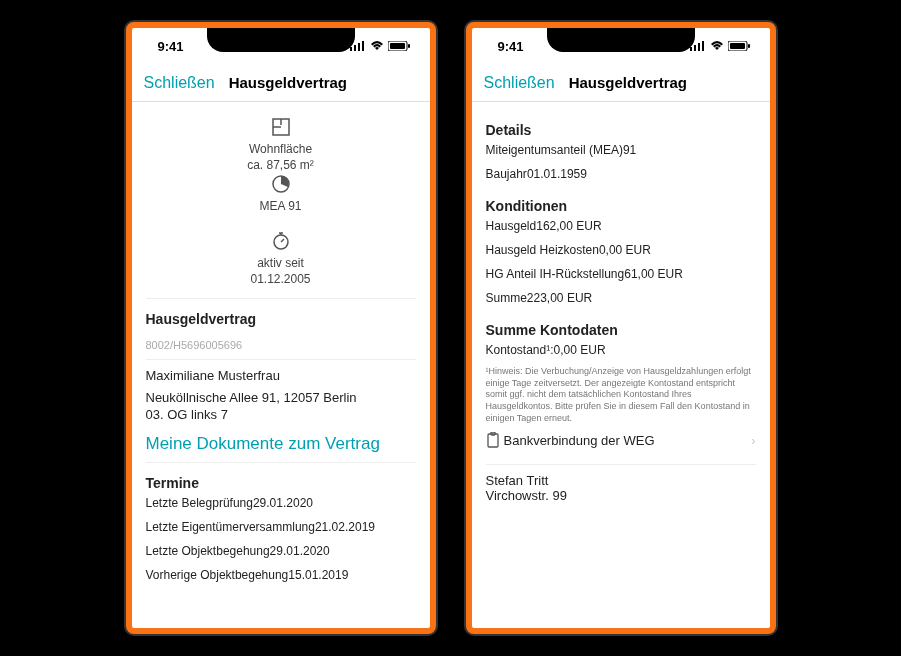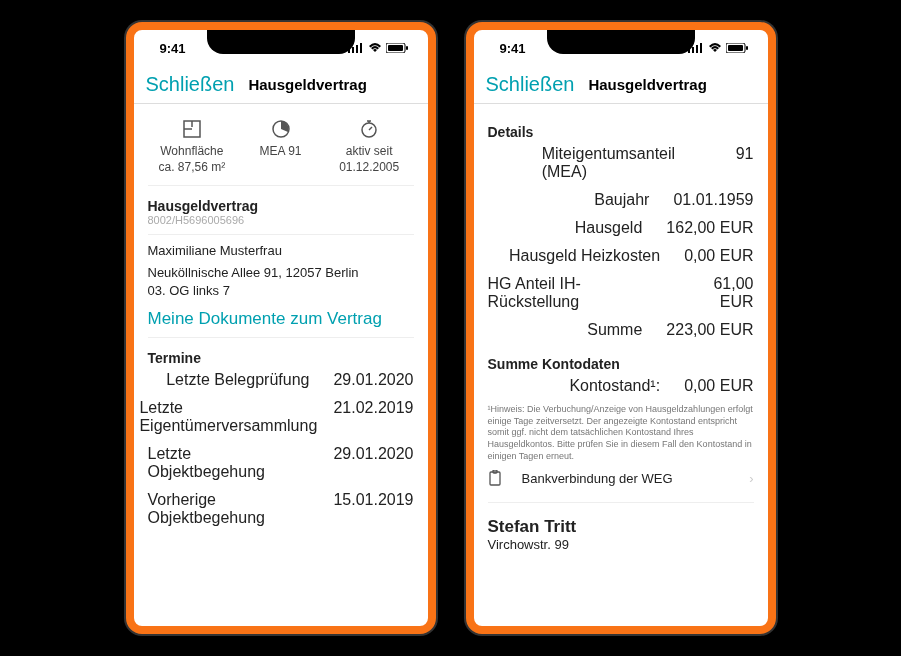--- a/index.html
+++ b/index.html
@@ -10,22 +10,22 @@
     display: flex;
     justify-content: center;
     align-items: flex-start;
     gap: 30px;
     padding-top: 22px;
   }
   .phone {
     width: 310px;
     height: 612px;
     background: #fff;
-    border: 8px solid #f97316;
-    border-radius: 16px;
+    border: 6px solid #f97316;
+    border-radius: 8px;
     position: relative;
     overflow: hidden;
     box-shadow: 0 0 0 2px #333;
   }
   .notch {
     position: absolute;
     top: 0; left: 50%; transform: translateX(-50%);
     width: 148px; height: 24px;
     background: #000;
     border-bottom-left-radius: 16px;
@@ -42,55 +42,56 @@
     font-weight: 600;
   }
   .status-icons { display:flex; gap:4px; align-items:center; }
   .nav-bar {
     height: 38px;
     display: flex;
     align-items: center;
     padding: 0 12px;
     border-bottom: 1px solid #ddd;
   }
-  .nav-close { color: #00a0b0; font-size: 20px; }
+  .nav-close { color: #00a0b0; font-size: 16px; }
   .nav-title { font-weight: 700; font-size: 15px; margin-left: 14px; }
   .content {
     padding: 0 14px;
     font-size: 13px;
     color: #222;
     height: calc(100% - 74px);
     overflow: hidden;
   }
   .stats {
     display: flex;
     justify-content: space-around;
     text-align: center;
     padding: 14px 0 10px;
     border-bottom: 1px solid #eee;
+    flex-direction: column;
   }
   .stat { flex:1; font-size: 12px; color:#444; line-height:1.3; }
   .stat .ic { height:22px; display:flex; justify-content:center; align-items:center; margin-bottom:4px; color:#555; }
   .section-title { font-weight:700; font-size:14px; margin-top:12px; }
-  .contract-id { font-size:11px; color:#aaa; margin-top:0; }
+  .contract-id { font-size:11px; color:#aaa; margin-top:12px; }
   .divider { border:none; border-top:1px solid #eee; margin:8px 0; }
   .name { font-size:13px; margin-top:8px; }
   .addr { font-size:13px; margin-top:6px; line-height:1.35; }
   .doc-link { color:#00a0b0; font-size:17px; margin-top:10px; display:block; }
-  .row { display:flex; justify-content:flex-end; padding:5px 0; font-size:16px;gap:24px; }
+  .row { display:flex; justify-content:flex-start; padding:5px 0; font-size:12px; }
   .row .label { max-width: 170px; }
   .row .val { text-align:right; }
   .row.bold { font-weight:400; }
   .hint { font-size:9px; color:#777; line-height:1.3; margin-top:4px; }
   .bank-row {
-    display:flex; align-items:center; gap:20px;
+    display:flex; align-items:center; gap:4px;
     padding:8px 0; font-size:13px;
   }
   .chev { color:#ccc; margin-left:auto; }
-  .contact-name { font-size:17px; margin-top:14px;font-weight:bold; }
+  .contact-name { font-size:13px; margin-top:8px; }
   .contact-addr { font-size:13px; }
   svg { display:block; }
 </style>
 </head>
 <body>
 
 <div class="phone">
   <div class="notch"></div>
   <div class="status-bar">
     <span>9:41</span>
@@ -227,20 +228,21 @@
     <div class="section-title" style="margin-top:20px">Details</div>
     <div class="row">
         <span class="label">Miteigentumsanteil (MEA)</span>
         <span class="val">91</span>
       </div>
     <div class="row">
         <span class="label">Baujahr</span>
         <span class="val">01.01.1959</span>
       </div>
 
+    <div class="section-title">Konditionen</div>
     <div class="row">
         <span class="label">Hausgeld</span>
         <span class="val">162,00 EUR</span>
       </div>
     <div class="row">
         <span class="label">Hausgeld Heizkosten</span>
         <span class="val">0,00 EUR</span>
       </div>
     <div class="row">
         <span class="label">HG Anteil IH-Rückstellung</span>

